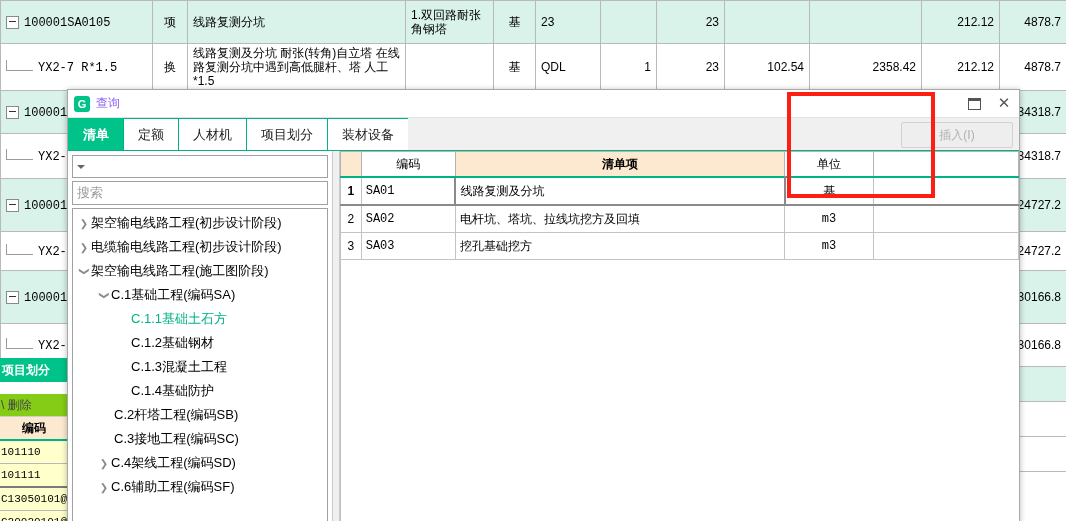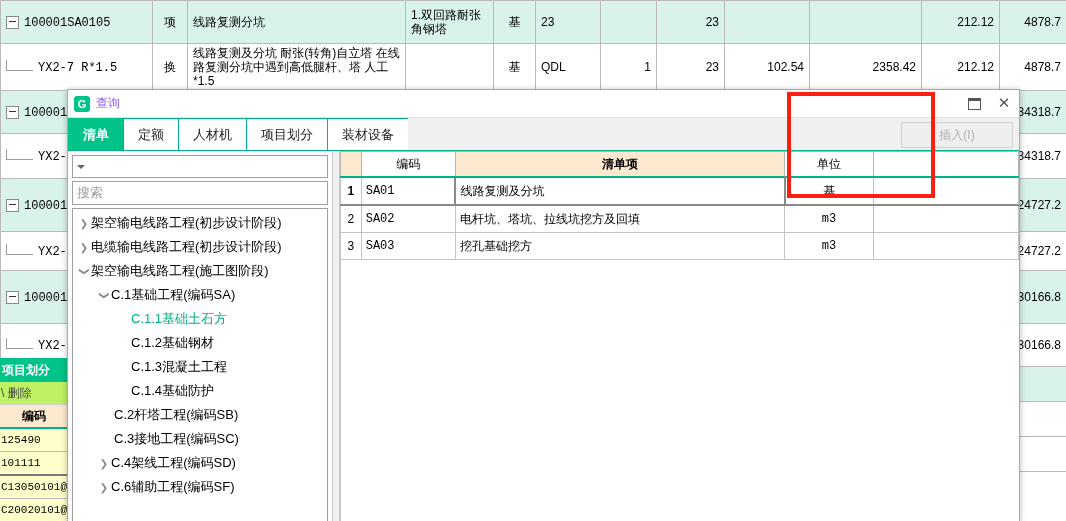--- a/index.html
+++ b/index.html
@@ -32,22 +32,22 @@
   }
   .childline{display:inline-block;width:26px;height:10px;border-left:1px solid #9a9a9a;
     border-bottom:1px solid #9a9a9a;margin-right:5px;vertical-align:middle;margin-bottom:3px;}
   .mono{font-family:"Liberation Mono","DejaVu Sans Mono",monospace;font-size:12px;}
 
   
   #leftpanel{position:absolute;left:0;top:358px;width:68px;height:163px;background:#fff;
     border-right:1px solid #9b9b9b;z-index:5;overflow:hidden;}
   #lp-title{height:24px;background:#00c389;color:#fff;font-weight:bold;font-size:12px;
     line-height:24px;padding-left:2px;white-space:nowrap;}
-  #lp-tools{height:22px;background:#bef264;border-bottom:1px solid #cfcfcf;font-size:12px;
-    line-height:22px;color:#444;white-space:nowrap;padding-left:1px;}
+  #lp-tools{height:22px;background:#84cc16;border-bottom:1px solid #cfcfcf;font-size:12px;
+    line-height:22px;color:#444;white-space:nowrap;padding-left:1px;margin-top:12px;}
   #lp-hdr{height:22px;background:#fde9cf;border-bottom:2px solid #00b386;font-weight:bold;
     text-align:center;line-height:22px;font-size:12px;}
   .lp-row{height:22px;background:#ffffcc;border-bottom:1px solid #b9b9b9;line-height:22px;
     font-family:"Liberation Mono","DejaVu Sans Mono",monospace;font-size:11px;
     white-space:nowrap;padding-left:1px;overflow:hidden;}
   .lp-row.thick{border-bottom:2px solid #7a7a7a;}
 
   
   #dialog{
     position:absolute;left:67px;top:89px;width:951px;height:432px;
@@ -305,21 +305,21 @@
           <td></td>
     </tr>
   </tbody>
     </table>
 </div>
 
 <div id="leftpanel">
   <div id="lp-title">项目划分</div>
   <div id="lp-tools">\  删除</div>
   <div id="lp-hdr">编码</div>
-  <div class="lp-row">125490</div>
+  <div class="lp-row">101110</div>
   <div class="lp-row thick">101111</div>
   <div class="lp-row">C13050101@1</div>
   <div class="lp-row">C20020101@1</div>
 
 </div>
 
 <div id="dialog">
 
   <div id="titlebar">
     <div id="applogo">G</div>

